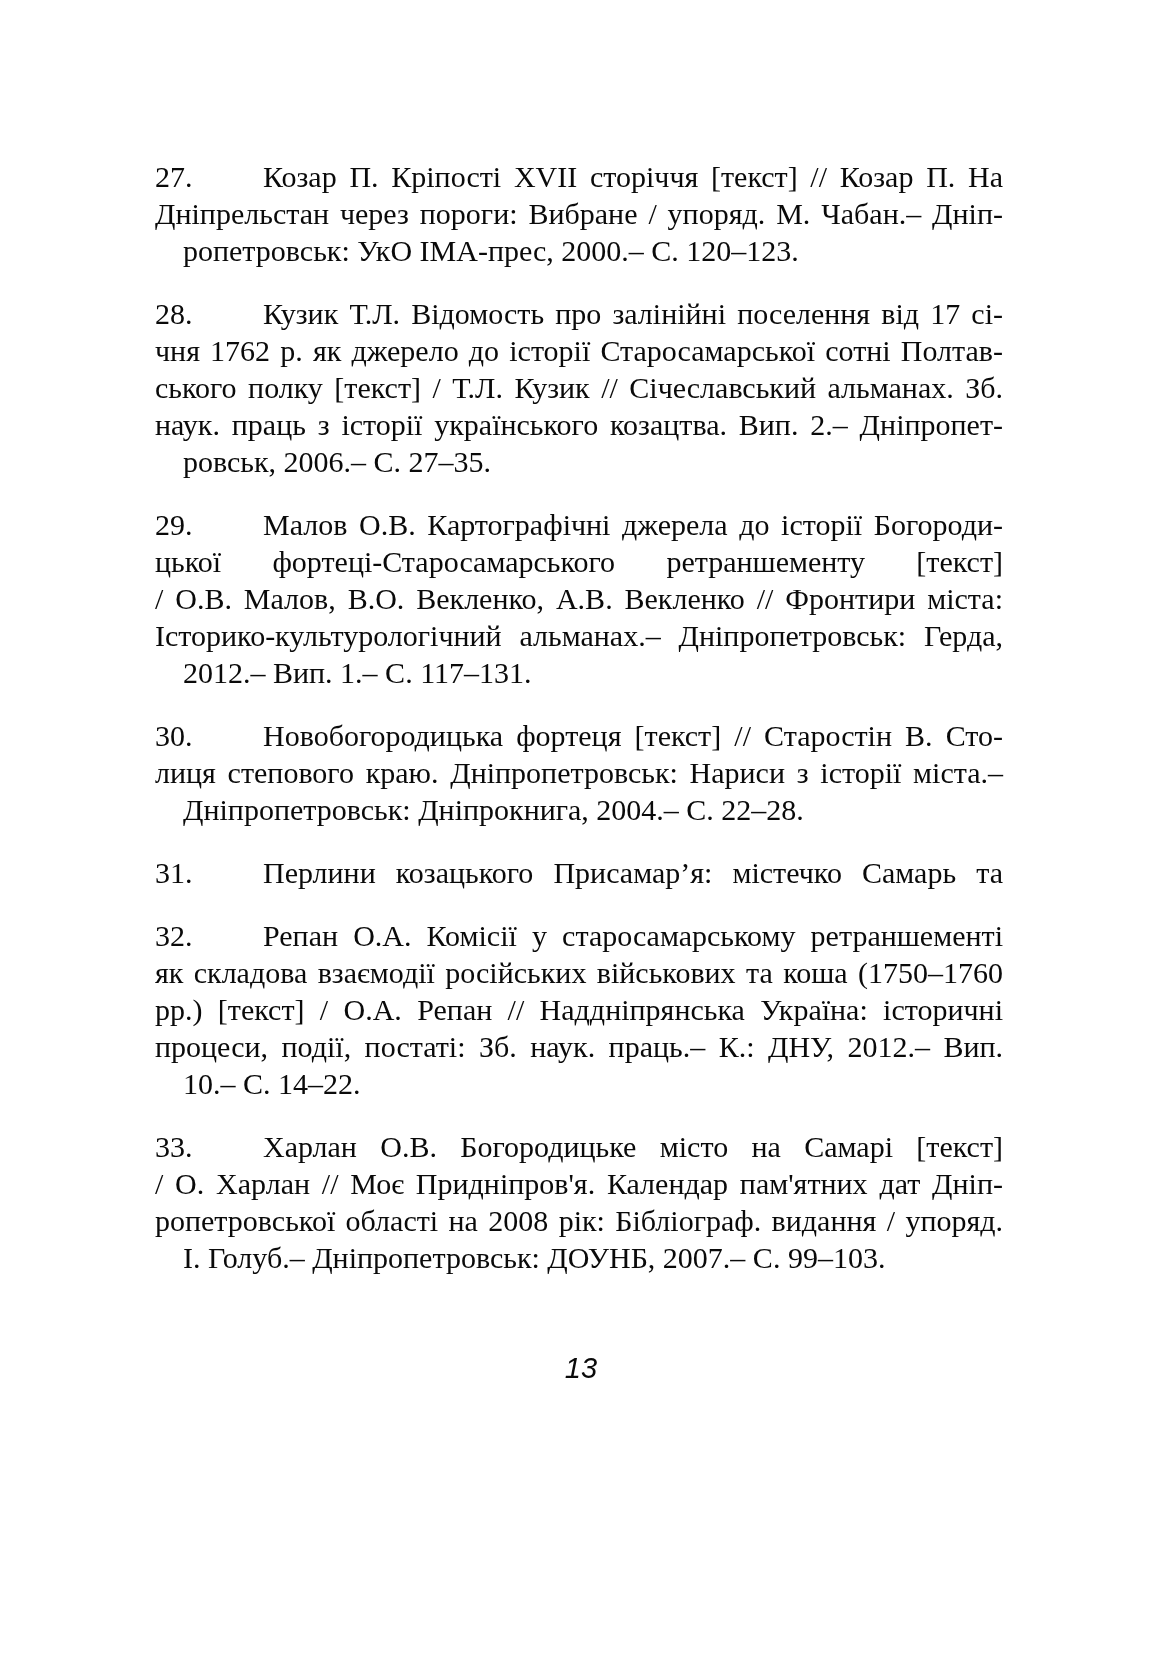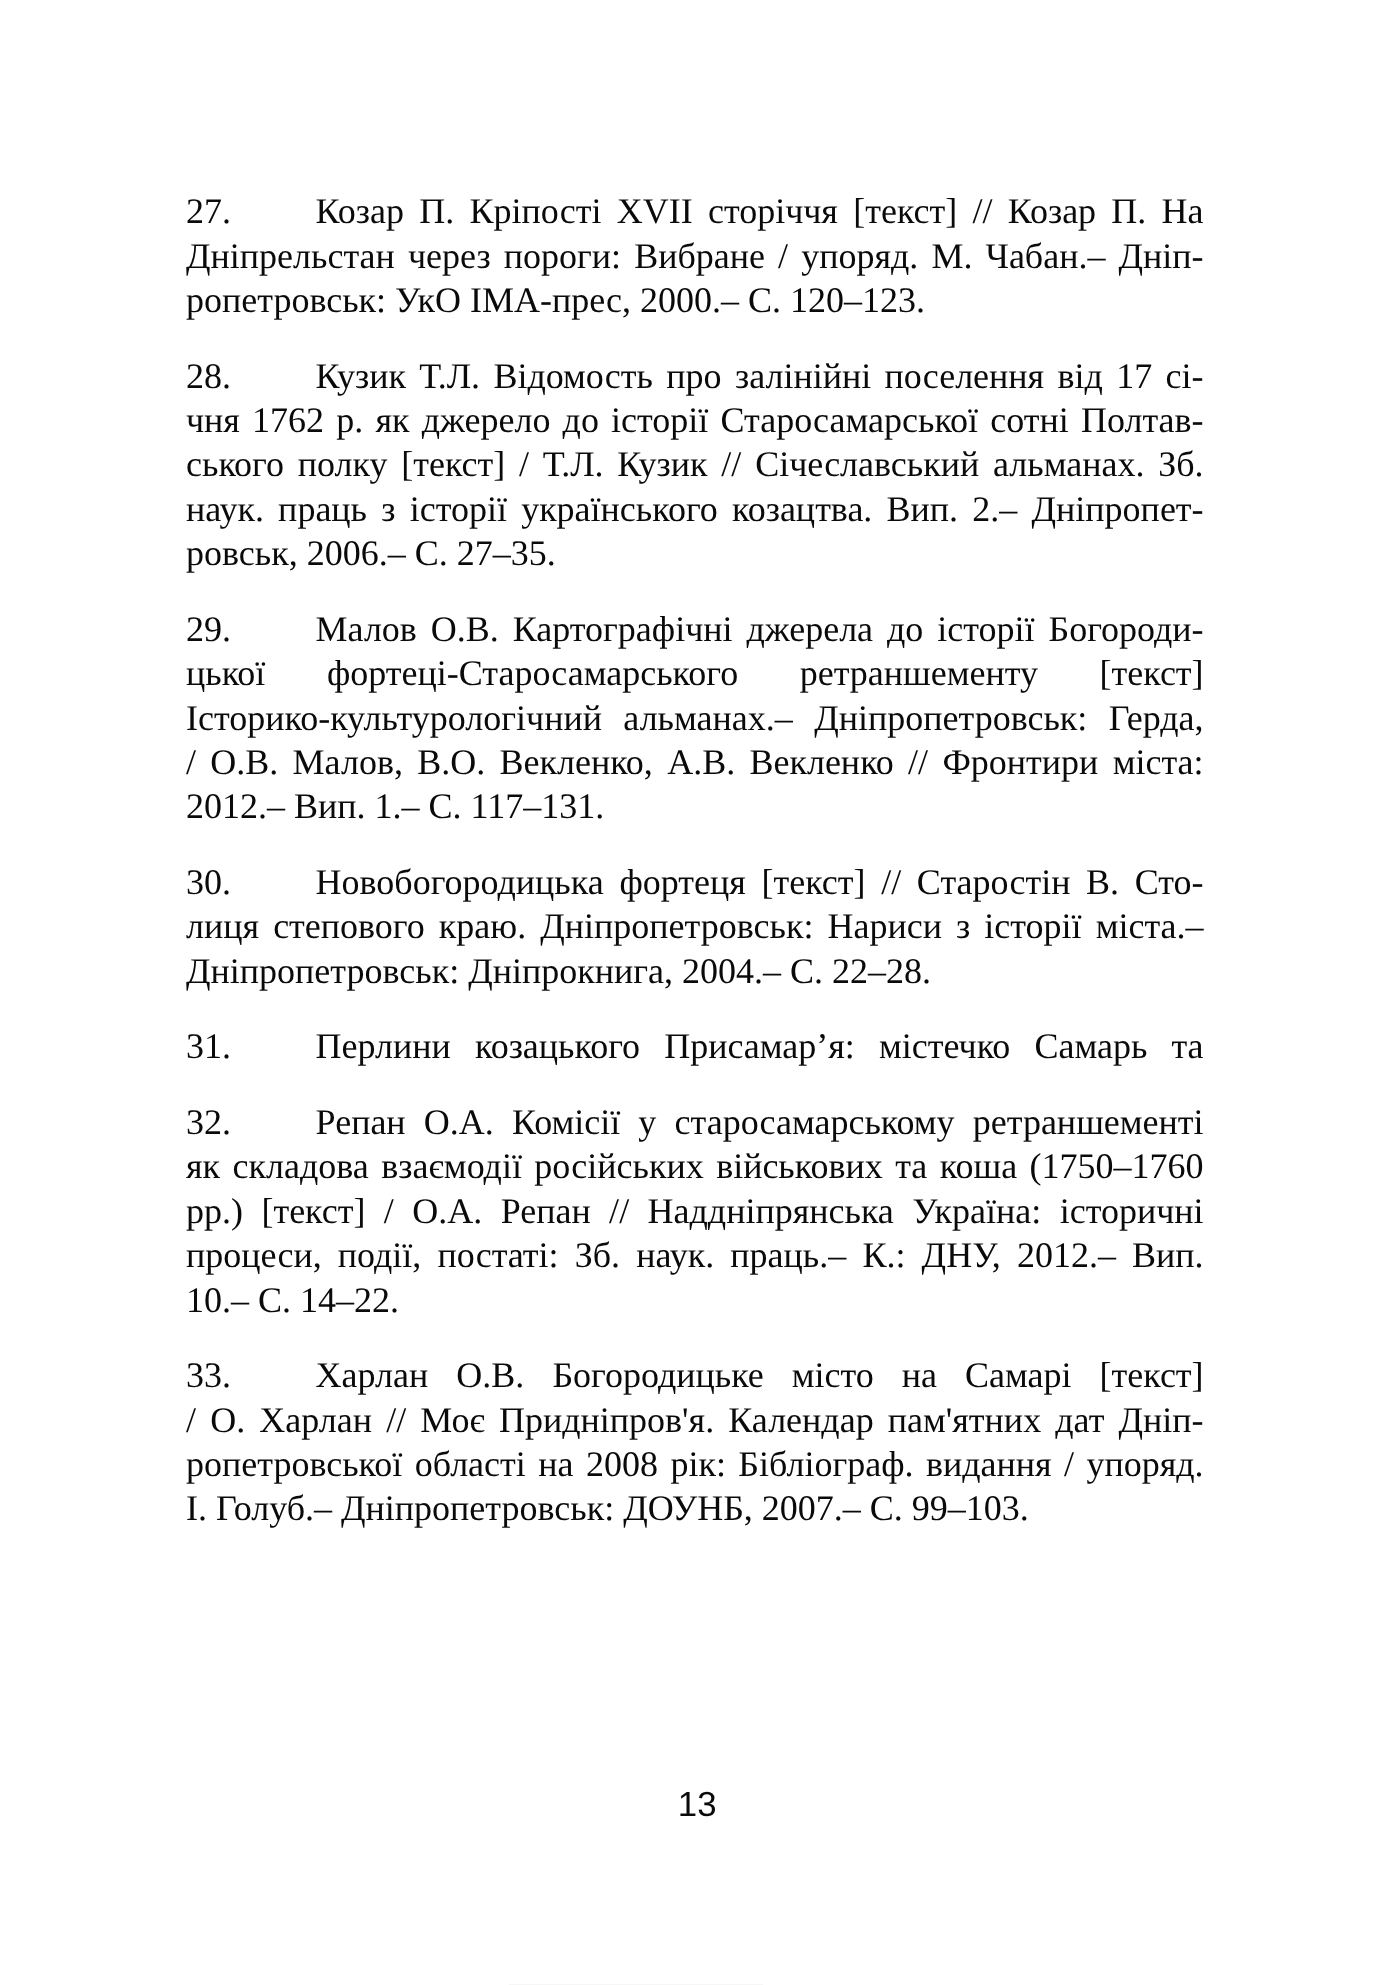--- a/index.html
+++ b/index.html
@@ -32,37 +32,39 @@
   }
   .line {
     line-height: 37px;
     text-align: justify;
     text-align-last: justify;
     overflow: visible;
   }
   .line.last {
     text-align: left;
     text-align-last: left;
+    margin-left: 28px;
   }
   .num {
     display: inline-block;
     width: 108px;
     text-align: left;
     text-align-last: left;
   }
   .page-footer {
     position: absolute;
     left: 0;
     right: 0;
-    top: 1488px;
+    top: 1352px;
     text-align: center;
     font-family: "Liberation Sans", "DejaVu Sans", sans-serif;
     font-size: 29px;
     line-height: 32px;
     color: #0a0a0a;
+    font-style: italic;
   }
 </style>
 </head>
 <body>
 
 <div class="page">
   <main class="content" id="bibliography-list">
       <div class="entry">
         <div class="line"><span class="num">27.</span><span>Козар П. Кріпості XVII сторіччя [текст] // Козар П. На</span></div>
         <div class="line">Дніпрельстан через пороги: Вибране / упоряд. М. Чабан.– Дніп-</div>
@@ -71,22 +73,22 @@
       <div class="entry">
         <div class="line"><span class="num">28.</span><span>Кузик Т.Л. Відомость про залінійні поселення від 17 сі-</span></div>
         <div class="line">чня 1762 р. як джерело до історії Старосамарської сотні Полтав-</div>
         <div class="line">ського полку [текст] / Т.Л. Кузик // Січеславський альманах. Зб.</div>
         <div class="line">наук. праць з історії українського козацтва. Вип. 2.– Дніпропет-</div>
         <div class="line last">ровськ, 2006.– С. 27–35.</div>
       </div>
       <div class="entry">
         <div class="line"><span class="num">29.</span><span>Малов О.В. Картографічні джерела до історії Богороди-</span></div>
         <div class="line">цької фортеці-Старосамарського ретраншементу [текст]</div>
+        <div class="line">/ О.В. Малов, В.О. Векленко, А.В. Векленко // Фронтири міста:</div>
         <div class="line">Історико-культурологічний альманах.– Дніпропетровськ: Герда,</div>
-        <div class="line">/ О.В. Малов, В.О. Векленко, А.В. Векленко // Фронтири міста:</div>
         <div class="line last">2012.– Вип. 1.– С. 117–131.</div>
       </div>
       <div class="entry">
         <div class="line"><span class="num">30.</span><span>Новобогородицька фортеця [текст] // Старостін В. Сто-</span></div>
         <div class="line">лиця степового краю. Дніпропетровськ: Нариси з історії міста.–</div>
         <div class="line last">Дніпропетровськ: Дніпрокнига, 2004.– С. 22–28.</div>
       </div>
       <div class="entry">
         <div class="line"><span class="num">31.</span><span>Перлини козацького Присамар’я: містечко Самарь та</span></div>
       </div>

